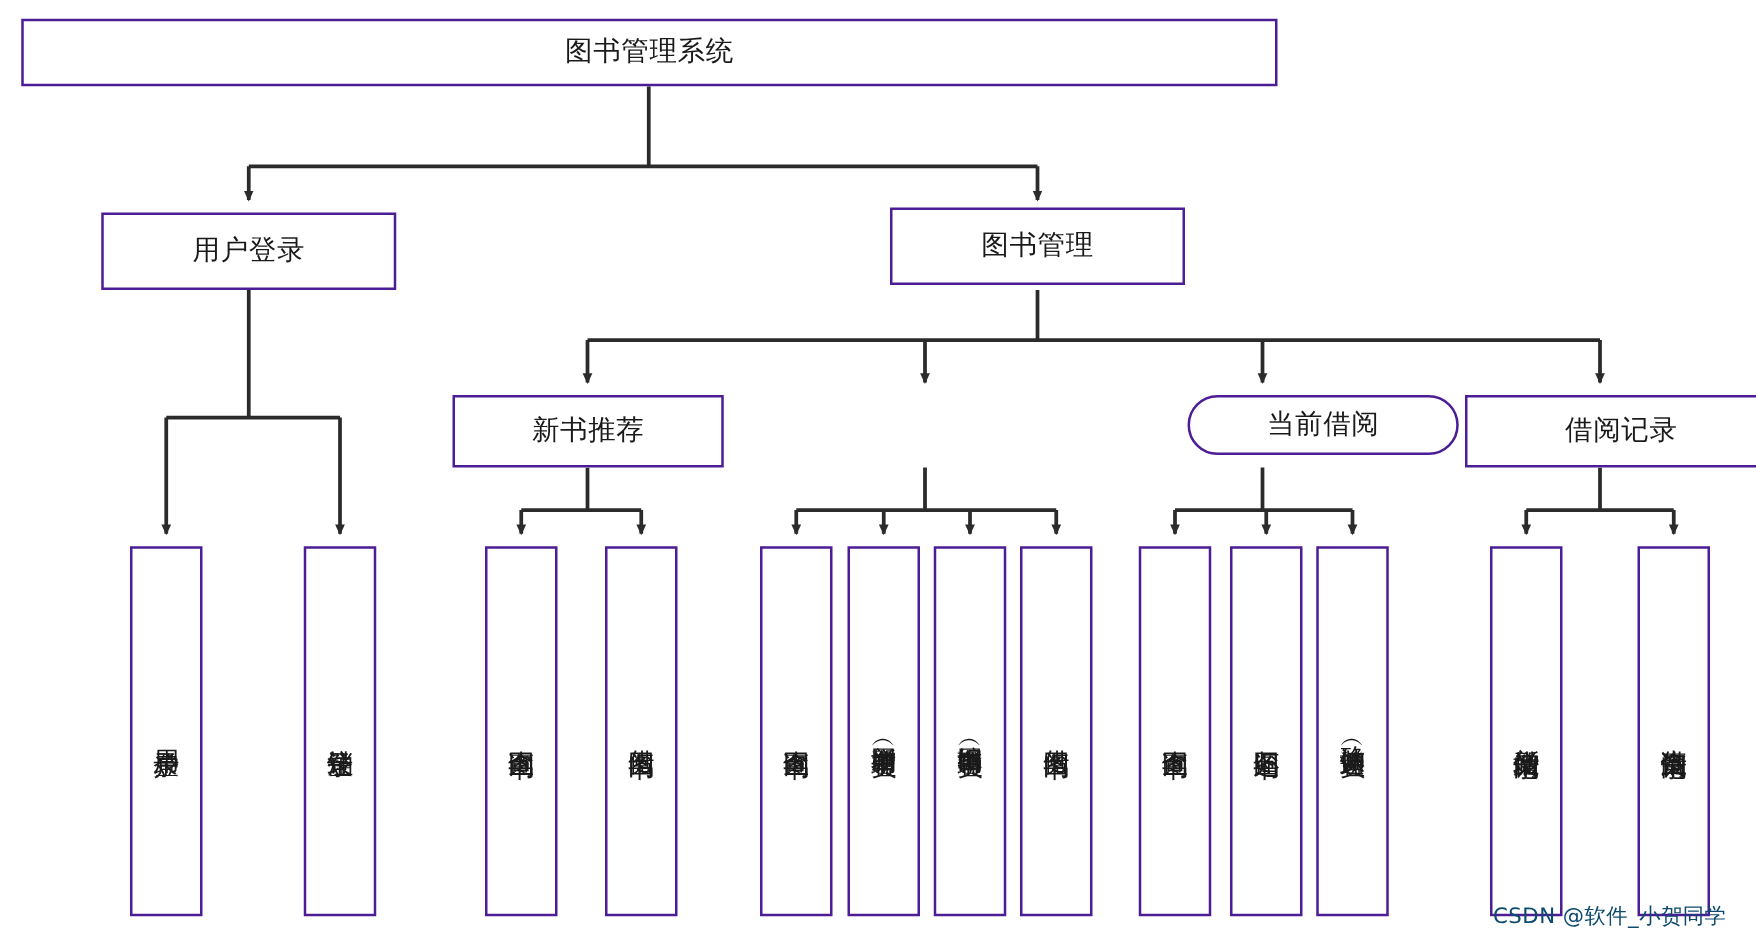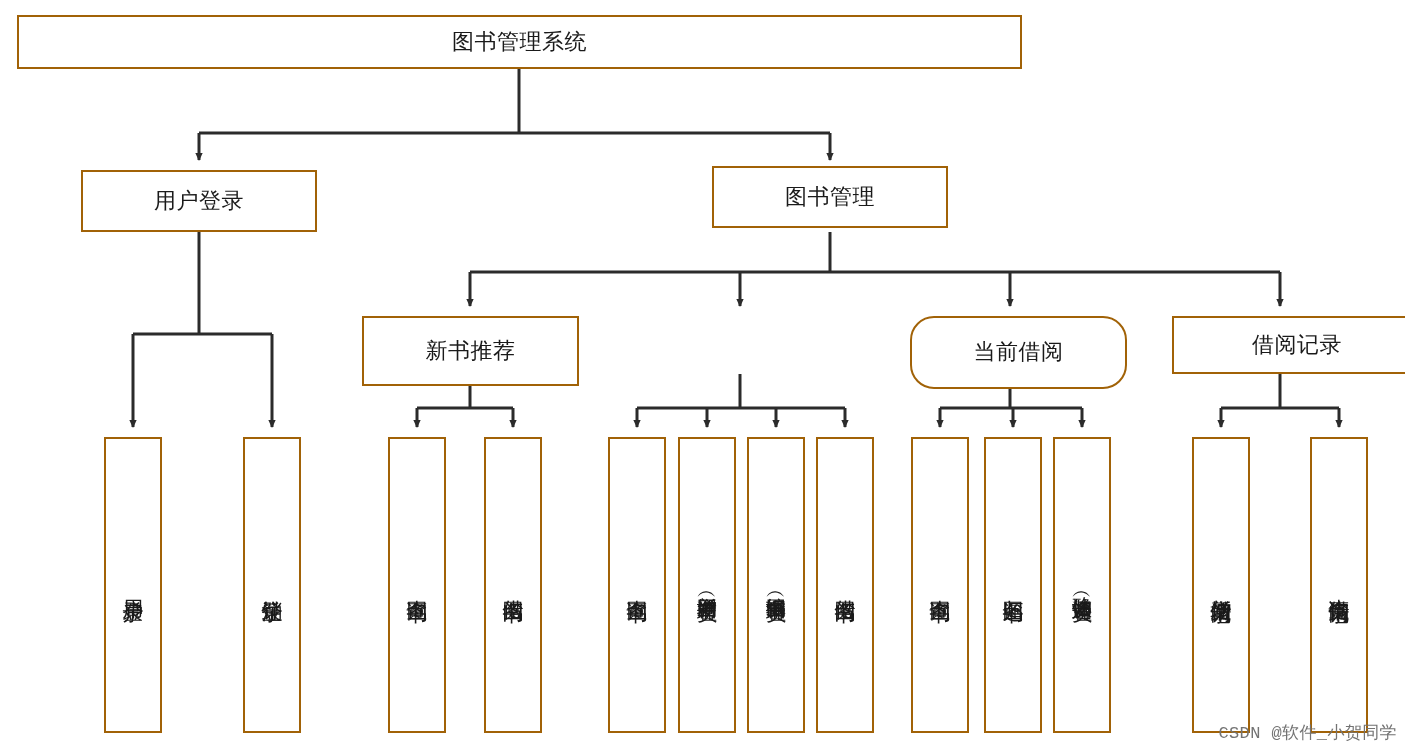--- a/index.html
+++ b/index.html
@@ -24,21 +24,21 @@
     position: absolute;
     left: 0;
     top: 0;
     width: 1405px;
     height: 747px;
     pointer-events: none;
   }
   .node {
     position: absolute;
     box-sizing: border-box;
-    border: 2px solid #a16207;
+    border: 2px solid #4c1d95;
     background: #ffffff;
     display: flex;
     align-items: center;
     justify-content: center;
     color: #1a1a1a;
   }
   .node-label {
     display: block;
     text-align: center;
     line-height: 1.12;
@@ -64,27 +64,26 @@
     font-size: 21px;
     line-height: 1.05;
     letter-spacing: 1px;
     white-space: nowrap;
   }
   .node.vert.tall-text .node-label {
     font-size: 20px;
   }
   #watermark {
     position: absolute;
-    right: 8px;
+    right: 24px;
     bottom: 3px;
     font-size: 17px;
-    color: #737373;
+    color: #0c4a6e;
     white-space: nowrap;
     letter-spacing: 0.4px;
-    font-family: Liberation Mono, monospace;
   }
 </style>
 </head>
 <body>
 
 <div id="diagram-root">
 
   <svg class="connectors" viewBox="0 0 1405 747" xmlns="http://www.w3.org/2000/svg">
     <defs>
       <marker id="arrowhead" markerWidth="9" markerHeight="9" refX="7.5" refY="4.5" orient="auto" markerUnits="userSpaceOnUse">
@@ -140,26 +139,26 @@
   </div>
 
   <div class="node horiz" style="left:81px; top:170px; width:236px; height:62px;">
     <span class="node-label">用户登录</span>
   </div>
 
   <div class="node horiz" style="left:712px; top:166px; width:236px; height:62px;">
     <span class="node-label">图书管理</span>
   </div>
 
-  <div class="node horiz" style="left:362px; top:316px; width:217px; height:70px;">
+  <div class="node horiz" style="left:362px; top:316px; width:217px; height:58px;">
     <span class="node-label">新书推荐</span>
   </div>
 
 
-  <div class="node horiz" style="left:910px; top:316px; width:217px; height:73px;border-radius:24px;">
+  <div class="node horiz" style="left:950px; top:316px; width:217px; height:48px;border-radius:24px;">
     <span class="node-label">当前借阅</span>
   </div>
 
   <div class="node horiz" style="left:1172px; top:316px; width:250px; height:58px;">
     <span class="node-label">借阅记录</span>
   </div>
 
   <div class="node vert" style="left:104px; top:437px; width:58px; height:296px;">
     <span class="node-label">用户登录</span>
   </div>

